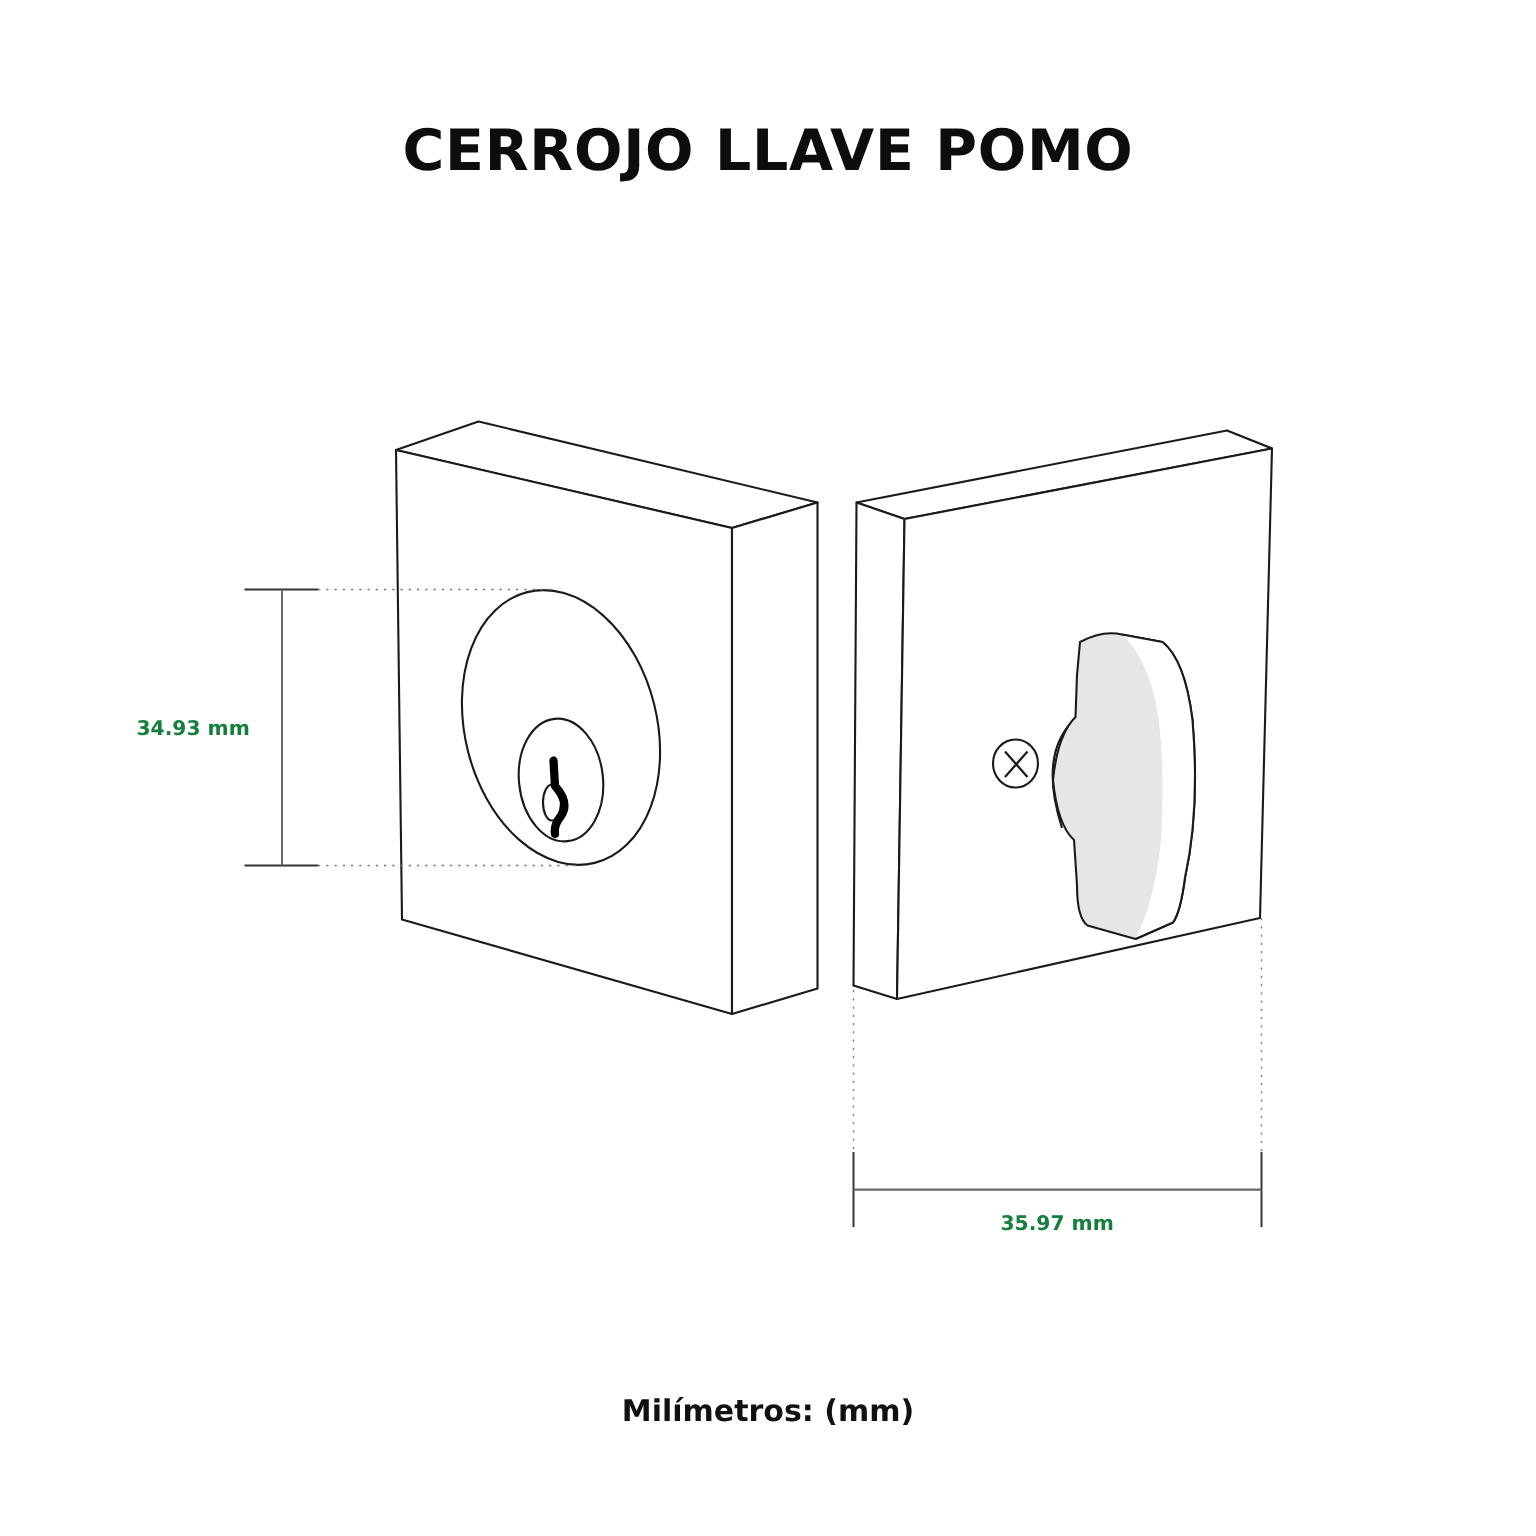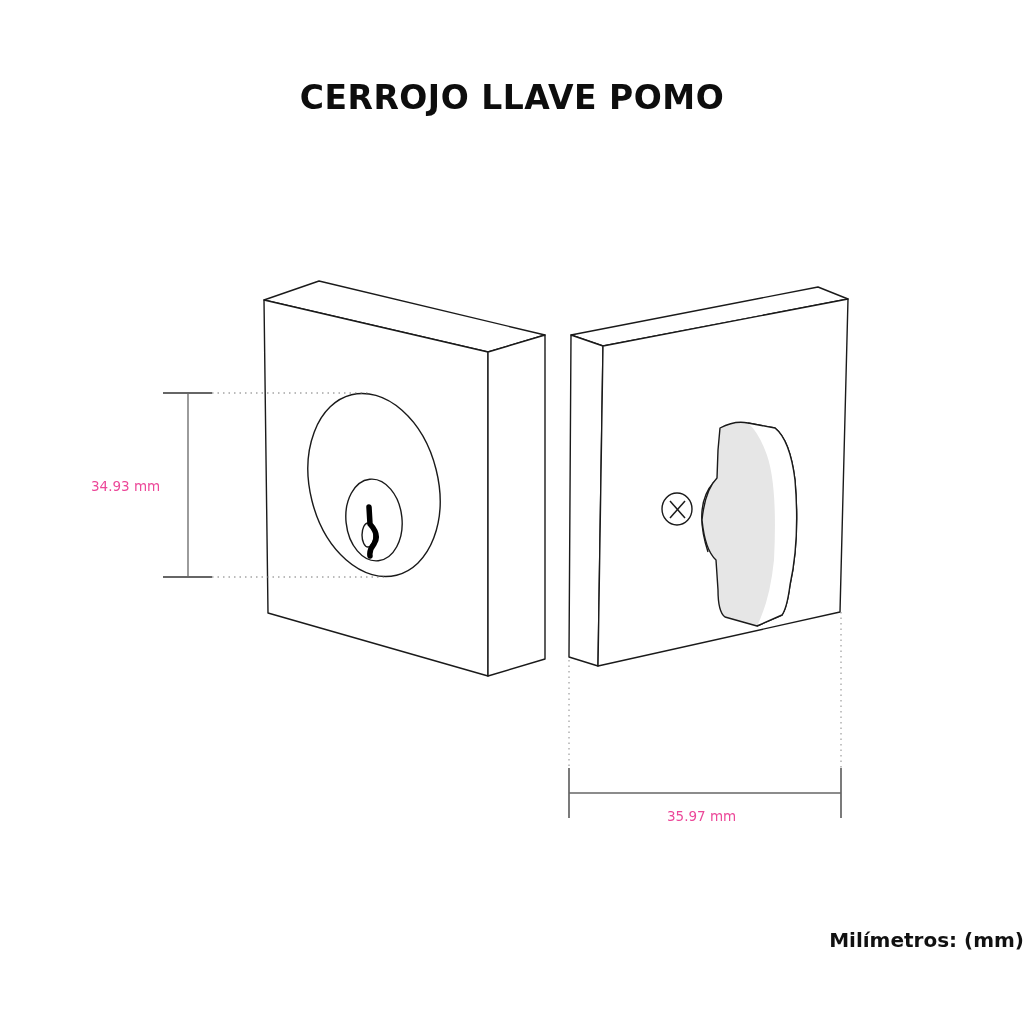--- a/index.html
+++ b/index.html
@@ -1,19 +1,19 @@
 <!DOCTYPE html>
 <html><head>
 <meta charset="utf-8">
 <style>
   html, body { margin:0; padding:0; background:#ffffff; }
   body { width:1024px; height:1024px; position:relative; overflow:hidden; font-family:"DejaVu Sans", sans-serif; color:#111; }
-  .title { position:absolute; left:0; right:0; top:78px; text-align:center; font-weight:bold; font-size:33px; letter-spacing:0.5px; color:#0d0d0d; }
-  .dim-label { position:absolute; font-weight:normal; font-size:13.5px; color:#ec4899;text-align:right; }
-  .footer { position:absolute; left:0; right:0; top:928px; text-align:right; font-weight:bold; font-size:20px; color:#111; }
+  .title { position:absolute; left:0; right:0; top:78px; text-align:center; font-weight:bold; font-size:38px; letter-spacing:0.5px; color:#0d0d0d; }
+  .dim-label { position:absolute; font-weight:bold; font-size:13.5px; color:#15803d;text-align:right; }
+  .footer { position:absolute; left:0; right:0; top:928px; text-align:center; font-weight:bold; font-size:20px; color:#111; }
   svg.drawing { position:absolute; left:0; top:0; }
 </style>
 </head>
 <body>
 
 <div class="title">CERROJO LLAVE POMO</div>
 
 <svg class="drawing" width="1024" height="1024" viewBox="0 0 1024 1024">
 
   <g fill="none" stroke="#1a1a1a" stroke-width="1.4" stroke-linejoin="round">

